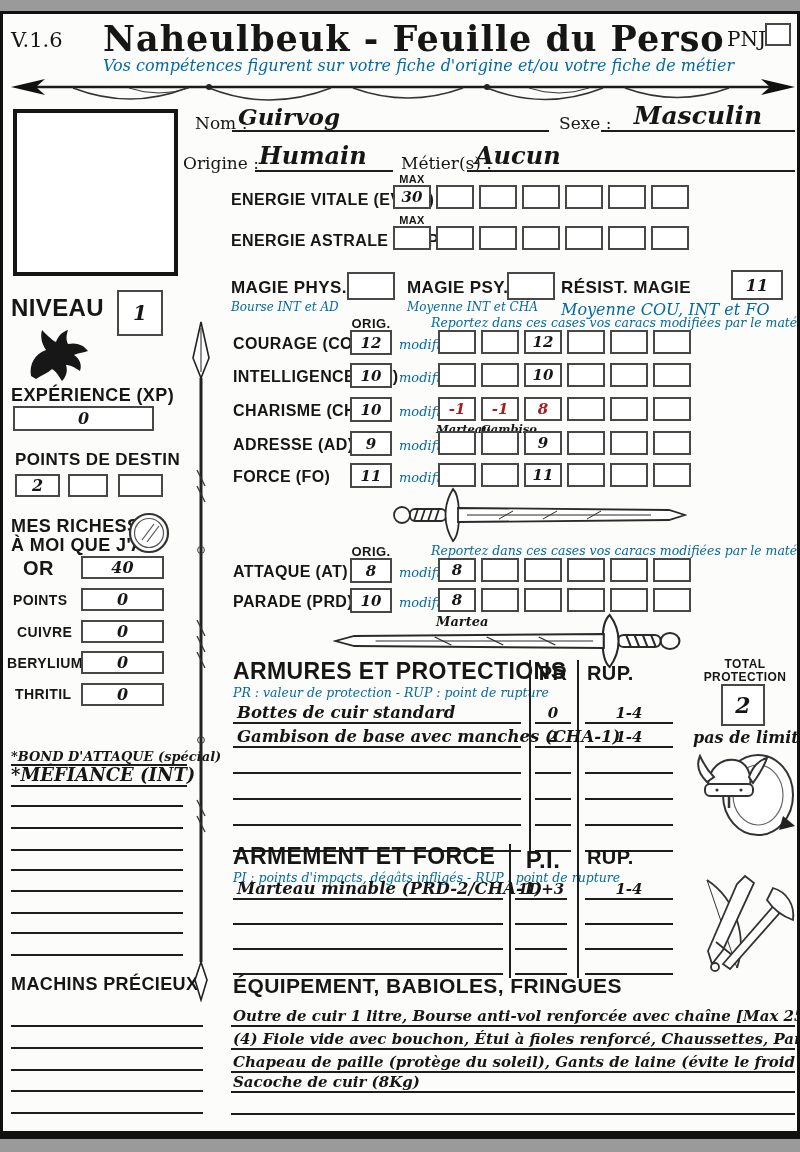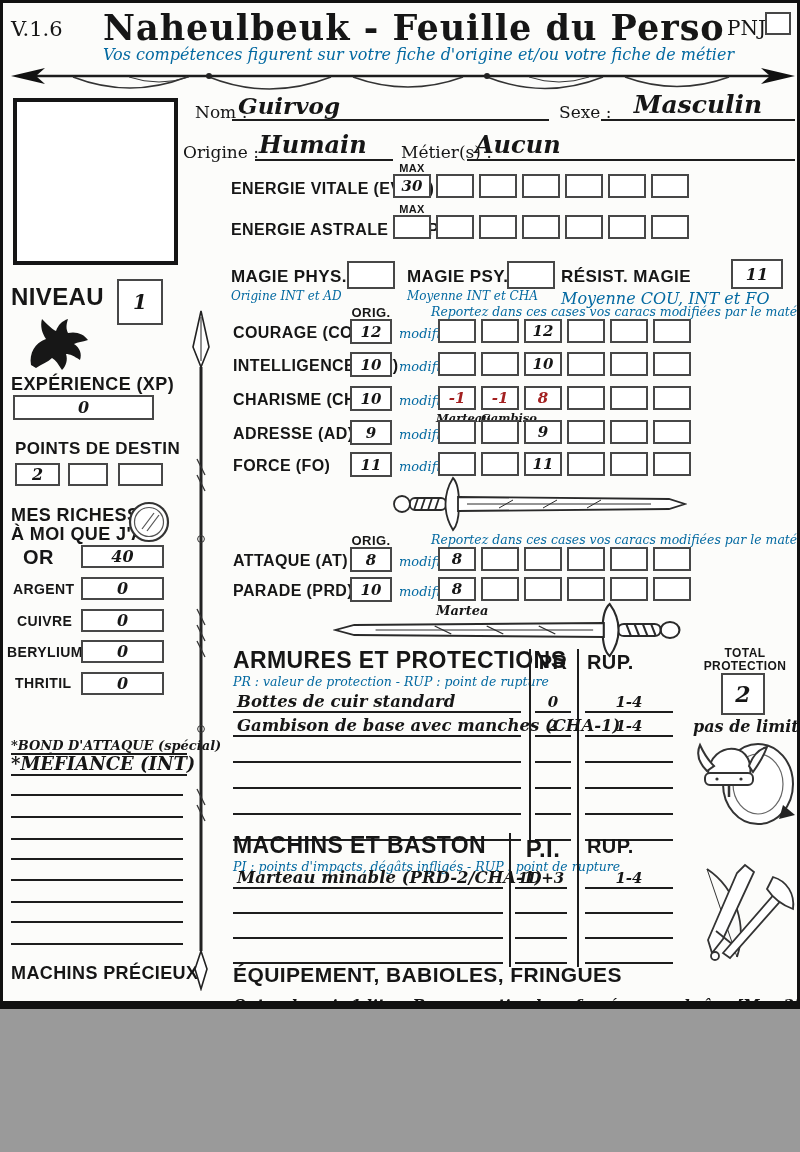--- a/index.html
+++ b/index.html
@@ -1,16 +1,16 @@
 <!DOCTYPE html>
 <html style="--ink: #161616; --accent-red: #a32020; --paper: #fcfcfa;"><head>
 <meta charset="utf-8">
 <style>
   html,body{margin:0;padding:0;background:#9a9a9a;}
-  .page{position:relative;width:800px;height:1009px;margin:0 auto;background:var(--paper,#fcfcfa);
+  .page{position:relative;width:800px;height:1128px;margin:11px auto;background:var(--paper,#fcfcfa);
     border:3px solid #111;border-bottom-width:8px;box-sizing:border-box;overflow:hidden;
     font-family:"Liberation Sans",sans-serif;color:var(--ink,#161616);}
   .abs{position:absolute;}
   .lbl{position:absolute;font-family:"Liberation Sans",sans-serif;font-weight:bold;letter-spacing:.4px;white-space:nowrap;}
   .ser{position:absolute;font-family:"DejaVu Serif",serif;white-space:nowrap;}
   .it{position:absolute;font-family:"DejaVu Serif",serif;font-style:italic;white-space:nowrap;color:#0369a1;}
   .hw{font-family:"DejaVu Serif",serif;font-style:italic;font-weight:bold;white-space:nowrap;}
   .box{position:absolute;border:2px solid #474747;background:#fff;display:flex;align-items:center;justify-content:center;box-sizing:border-box;}
   .boxrow{position:absolute;display:flex;gap:5px;}
   .boxrow .b{width:38px;height:24px;border:2px solid #474747;background:#fff;display:flex;align-items:center;justify-content:center;box-sizing:border-box;font-size:15px;}
@@ -89,21 +89,21 @@
     <span class="b"></span>
       <span class="b"></span>
       <span class="b"></span>
       <span class="b"></span>
       <span class="b"></span>
       <span class="b"></span>
   </div>
 
   <span class="lbl" style="left:228px;top:264px;font-size:17px">MAGIE PHYS.</span>
   <span class="box hw" style="left:344px;top:258px;width:48px;height:28px;font-size:15px"></span>
-  <span class="it" style="left:228px;top:286px;font-size:12px">Origine INT et AD</span>
+  <span class="it" style="left:228px;top:286px;font-size:12px">Bourse INT et AD</span>
 
   <span class="lbl" style="left:404px;top:264px;font-size:17px">MAGIE PSY.</span>
   <span class="box hw" style="left:504px;top:258px;width:48px;height:28px;font-size:15px"></span>
   <span class="it" style="left:404px;top:286px;font-size:12px">Moyenne INT et CHA</span>
 
   <span class="lbl" style="left:558px;top:264px;font-size:17px">RÉSIST. MAGIE</span>
   <span class="box hw" style="left:728px;top:256px;width:52px;height:30px;font-size:16px">11</span>
   <span class="it" style="left:558px;top:286px;font-size:16px">Moyenne COU, INT et FO</span>
 
   <span class="lbl ctr" style="left:347px;top:302px;width:42px;font-size:13px">ORIG.</span>
@@ -266,21 +266,21 @@
   <span class="lbl" style="left:8px;top:521px;font-size:18px">À MOI QUE J'AI</span>
   <svg class="abs" style="left:124px;top:497px" width="44" height="44" viewBox="0 0 44 44">
     <circle cx="22" cy="22" r="19" fill="#fff" stroke="#333" stroke-width="2.2"></circle>
     <circle cx="22" cy="22" r="14.5" fill="none" stroke="#555" stroke-width="1.2"></circle>
     <line x1="15" y1="29" x2="27" y2="13" stroke="#555" stroke-width="1.2"></line>
     <line x1="20" y1="31" x2="32" y2="15" stroke="#555" stroke-width="1.2"></line>
   </svg>
 
   <span class="lbl" style="left:20px;top:543px;font-size:20px">OR</span>
   <span class="box hw" style="left:78px;top:542px;width:83px;height:23px;font-size:16px">40</span>
-  <span class="lbl" style="left:10px;top:578px;font-size:14px">ARGENT</span>
+  <span class="lbl" style="left:10px;top:578px;font-size:14px">POINTS</span>
   <span class="box hw" style="left:78px;top:574px;width:83px;height:23px;font-size:16px">0</span>
   <span class="lbl" style="left:14px;top:610px;font-size:14px">CUIVRE</span>
   <span class="box hw" style="left:78px;top:606px;width:83px;height:23px;font-size:16px">0</span>
   <span class="lbl" style="left:4px;top:641px;font-size:14px">BERYLIUM</span>
   <span class="box hw" style="left:78px;top:637px;width:83px;height:23px;font-size:16px">0</span>
   <span class="lbl" style="left:12px;top:672px;font-size:14px">THRITIL</span>
   <span class="box hw" style="left:78px;top:669px;width:83px;height:23px;font-size:16px">0</span>
 
   <div class="fline hw" style="left:8px;top:734px;width:176px;height:18px;font-size:13px">
       <span>*BOND D'ATTAQUE (spécial)</span>
@@ -374,21 +374,21 @@
       <path d="M13,40 C13,22 27,12 40,14 C52,16 57,28 55,40 Z"></path>
       <rect x="10" y="38" width="48" height="12" rx="5"></rect>
       <path d="M12,36 C4,28 1,19 5,10 C10,21 14,26 19,31 Z"></path>
       <path d="M54,31 C58,20 64,14 72,12 C68,23 63,30 58,37 Z"></path>
       <line x1="34" y1="50" x2="34" y2="62" stroke-width="2.5"></line>
       <circle cx="22" cy="44" r="1.6" fill="#333" stroke="none"></circle>
       <circle cx="46" cy="44" r="1.6" fill="#333" stroke="none"></circle>
     </g>
   </svg>
 
-  <span class="lbl" style="left:230px;top:829px;font-size:23px">MACHINS ET BASTON</span>
+  <span class="lbl" style="left:230px;top:829px;font-size:23px">ARMEMENT ET FORCE</span>
   <span class="it" style="left:230px;top:856px;font-size:12.5px">PI : points d'impacts, dégâts infligés - RUP : point de rupture</span>
   <div class="vdiv" style="left:506px;top:830px;height:134px"></div>
   <div class="vdiv" style="left:574px;top:830px;height:134px"></div>
   <span class="lbl ctr" style="left:508px;top:832px;width:64px;font-size:24px;position:absolute;text-align:center">P.I.</span>
   <span class="lbl" style="left:584px;top:832px;font-size:20px">RUP.</span>
 
   <div class="fline hw" style="left:230px;top:862px;width:270px;height:24px;font-size:16.5px;padding-left:4px">
       <span>Marteau minable (PRD-2/CHA-1)</span>
     </div>
   <div class="cell hw" style="left:512px;top:862px;width:52px;height:24px;font-size:15px">1D+3</div>

